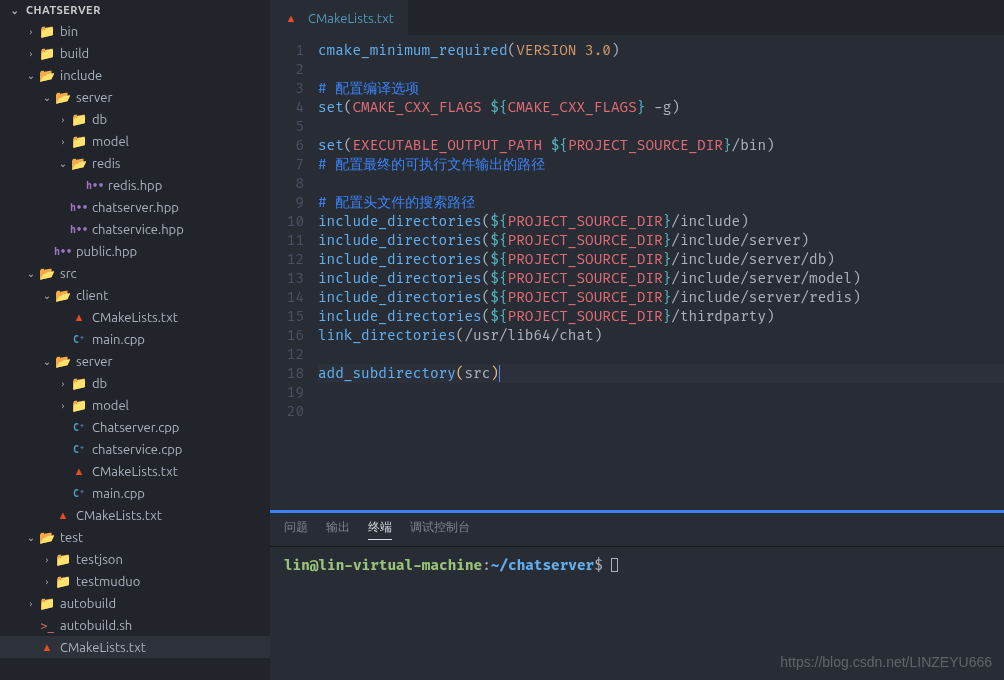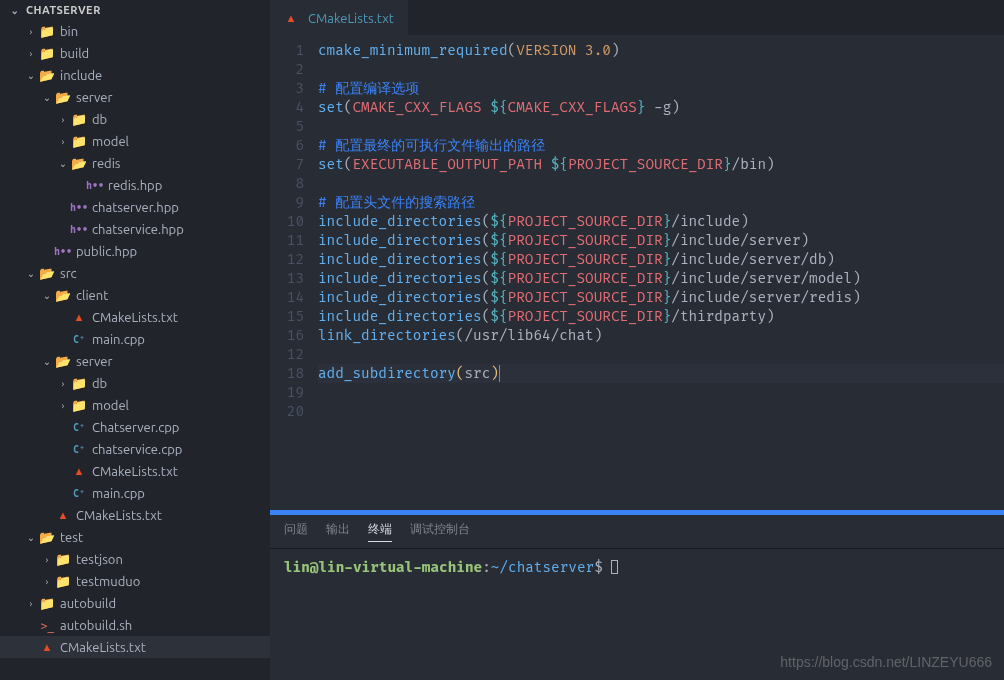--- a/index.html
+++ b/index.html
@@ -99,21 +99,21 @@
 .tok-var-self { color: #e06c75; }
 .tok-const { color: #d19a66; }
 .tok-cmt { color: #3b82f6; }
 .tok-op { color: #56b6c2; }
 .tok-paren { color: #abb2bf; }
 .tok-interp { color: #e5c07b; }
 .tok-flag { color: #abb2bf; }
 .line.hl { background: rgba(153,187,255,0.03); }
 .terminal-panel {
   height: 170px;
-  border-top: 5px solid #3b82f6;
+  border-top: 3px solid #3b82f6;
   background: #282c34;
   display: flex;
   flex-direction: column;
 }
 .term-tabs {
   display: flex;
   gap: 18px;
   padding: 6px 14px;
   font-size: 12px;
   color: #7f848e;
@@ -121,21 +121,21 @@
 }
 .term-tabs .ttab.active { color: #d7dae0; border-bottom: 1px solid #d7dae0; padding-bottom:3px;}
 .term-body {
   flex: 1;
   padding: 10px 14px;
   font-family: "Fira Code", Consolas, monospace;
   font-size: 14px;
 }
 .term-prompt { color: #abb2bf; }
 .tp-user { color: #98c379; font-weight: bold; }
-.tp-path { color: #61afef; font-weight: normal; margin-top: 20px; }
+.tp-path { color: #61afef; font-weight: bold; margin-top: 20px; }
 .tp-cursor { display:inline-block; width:7px; height:14px; border:1px solid #abb2bf; vertical-align:-2px;}
 .watermark {
   position: fixed;
   right: 12px;
   bottom: 10px;
   color: rgba(200,200,200,0.35);
   font-size: 14px;
   font-family: sans-serif;
   pointer-events:none;
 }
@@ -326,22 +326,22 @@
         <div class="ln">18</div>
         <div class="ln">19</div>
         <div class="ln">20</div>
       </div>
     <div class="code" id="code">
         <div class="line"><span class="tok-fn">cmake_minimum_required</span><span class="tok-paren">(</span><span class="tok-const">VERSION 3.0</span><span class="tok-paren">)</span></div>
         <div class="line"></div>
         <div class="line"><span class="tok-cmt"># 配置编译选项</span></div>
         <div class="line"><span class="tok-fn">set</span><span class="tok-paren">(</span><span class="tok-var-self">CMAKE_CXX_FLAGS</span><span class="tok-flag"> </span><span class="tok-op">${</span><span class="tok-var-self">CMAKE_CXX_FLAGS</span><span class="tok-op">}</span><span class="tok-flag"> -g</span><span class="tok-paren">)</span></div>
         <div class="line"></div>
+        <div class="line"><span class="tok-fn">set</span><span class="tok-paren">(</span><span class="tok-var-self">EXECUTABLE_OUTPUT_PATH</span><span class="tok-flag"> </span><span class="tok-op">${</span><span class="tok-var-self">PROJECT_SOURCE_DIR</span><span class="tok-op">}</span><span class="tok-flag">/bin</span><span class="tok-paren">)</span></div>
         <div class="line"><span class="tok-cmt"># 配置最终的可执行文件输出的路径</span></div>
-        <div class="line"><span class="tok-fn">set</span><span class="tok-paren">(</span><span class="tok-var-self">EXECUTABLE_OUTPUT_PATH</span><span class="tok-flag"> </span><span class="tok-op">${</span><span class="tok-var-self">PROJECT_SOURCE_DIR</span><span class="tok-op">}</span><span class="tok-flag">/bin</span><span class="tok-paren">)</span></div>
         <div class="line"></div>
         <div class="line"><span class="tok-cmt"># 配置头文件的搜索路径</span></div>
         <div class="line"><span class="tok-fn">include_directories</span><span class="tok-paren">(</span><span class="tok-op">${</span><span class="tok-var-self">PROJECT_SOURCE_DIR</span><span class="tok-op">}</span><span class="tok-flag">/include</span><span class="tok-paren">)</span></div>
         <div class="line"><span class="tok-fn">include_directories</span><span class="tok-paren">(</span><span class="tok-op">${</span><span class="tok-var-self">PROJECT_SOURCE_DIR</span><span class="tok-op">}</span><span class="tok-flag">/include/server</span><span class="tok-paren">)</span></div>
         <div class="line"><span class="tok-fn">include_directories</span><span class="tok-paren">(</span><span class="tok-op">${</span><span class="tok-var-self">PROJECT_SOURCE_DIR</span><span class="tok-op">}</span><span class="tok-flag">/include/server/db</span><span class="tok-paren">)</span></div>
         <div class="line"><span class="tok-fn">include_directories</span><span class="tok-paren">(</span><span class="tok-op">${</span><span class="tok-var-self">PROJECT_SOURCE_DIR</span><span class="tok-op">}</span><span class="tok-flag">/include/server/model</span><span class="tok-paren">)</span></div>
         <div class="line"><span class="tok-fn">include_directories</span><span class="tok-paren">(</span><span class="tok-op">${</span><span class="tok-var-self">PROJECT_SOURCE_DIR</span><span class="tok-op">}</span><span class="tok-flag">/include/server/redis</span><span class="tok-paren">)</span></div>
         <div class="line"><span class="tok-fn">include_directories</span><span class="tok-paren">(</span><span class="tok-op">${</span><span class="tok-var-self">PROJECT_SOURCE_DIR</span><span class="tok-op">}</span><span class="tok-flag">/thirdparty</span><span class="tok-paren">)</span></div>
         <div class="line"><span class="tok-fn">link_directories</span><span class="tok-paren">(</span><span class="tok-flag">/usr/lib64/chat</span><span class="tok-paren">)</span></div>
         <div class="line"></div>

